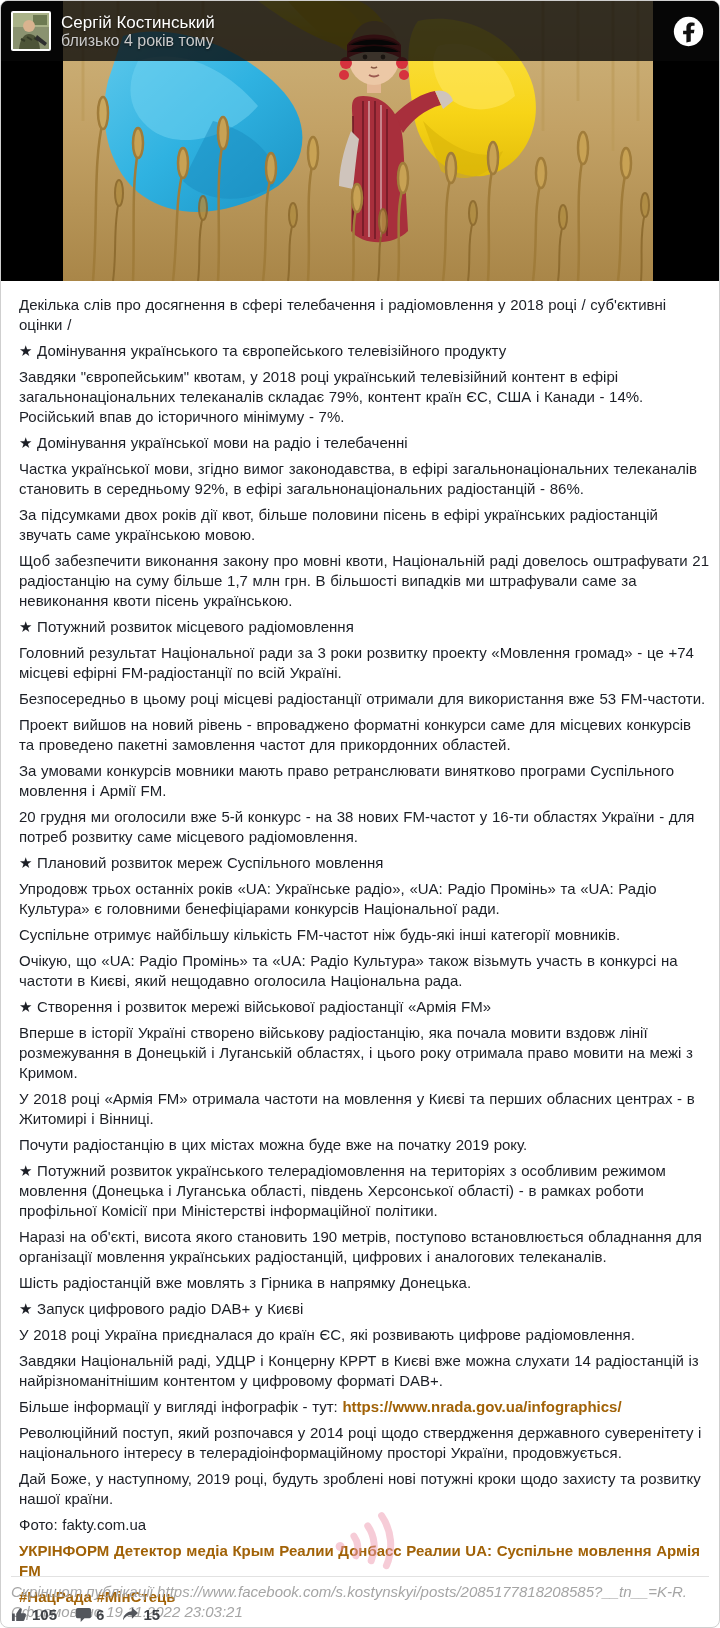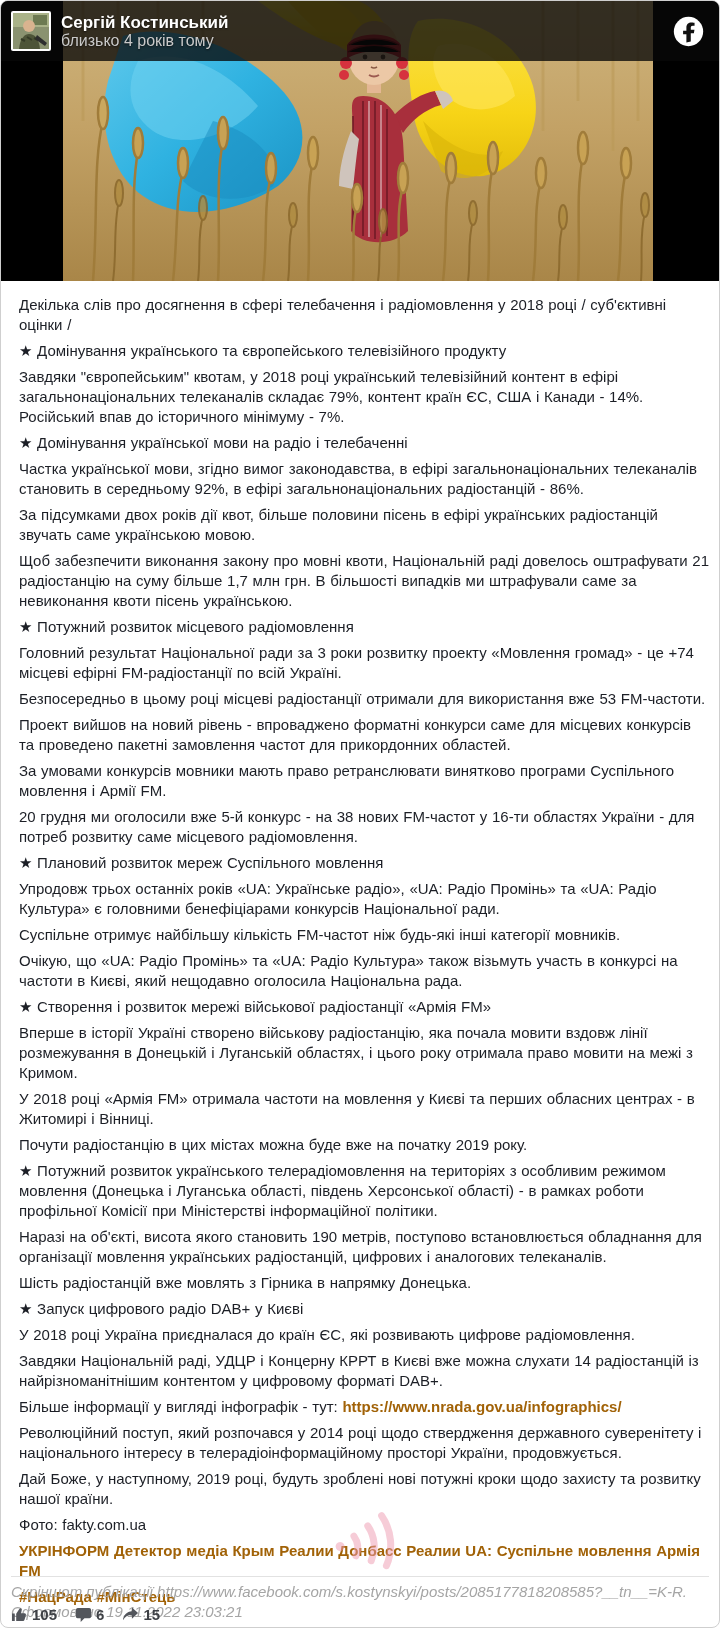--- a/index.html
+++ b/index.html
@@ -17,21 +17,21 @@
     position:absolute; left:0; top:0; width:100%; height:60px;
     background:rgba(8,8,8,0.78);
     display:flex; align-items:center; padding:0 14px 0 10px;
   }
   .avatar {
     width:40px; height:40px; background:#fff; border-radius:2px;
     padding:2px; flex:0 0 auto;
   }
   .avatar svg { width:36px; height:36px; display:block; }
   .author-block { margin-left:10px; flex:1 1 auto; min-width:0; }
-  .author-name { color:#fff; font-size:17px; font-weight:bold; line-height:20px;
+  .author-name { color:#fff; font-size:17px; font-weight:normal; line-height:20px;
     text-shadow:0 1px 2px rgba(0,0,0,.6); }
   .post-time { color:#c9c9c9; font-size:16px; line-height:16px;
     text-shadow:0 1px 2px rgba(0,0,0,.6); }
   .fb-logo { width:33px; height:33px; flex:0 0 auto; }
   
   .post-body {
     padding:9px 10px 0 10px;
     color:#1c1f26; font-size:15px;
   }
   .post-body p { margin:5px 0 6px 8px; line-height:20px; word-spacing:0.5px; }

